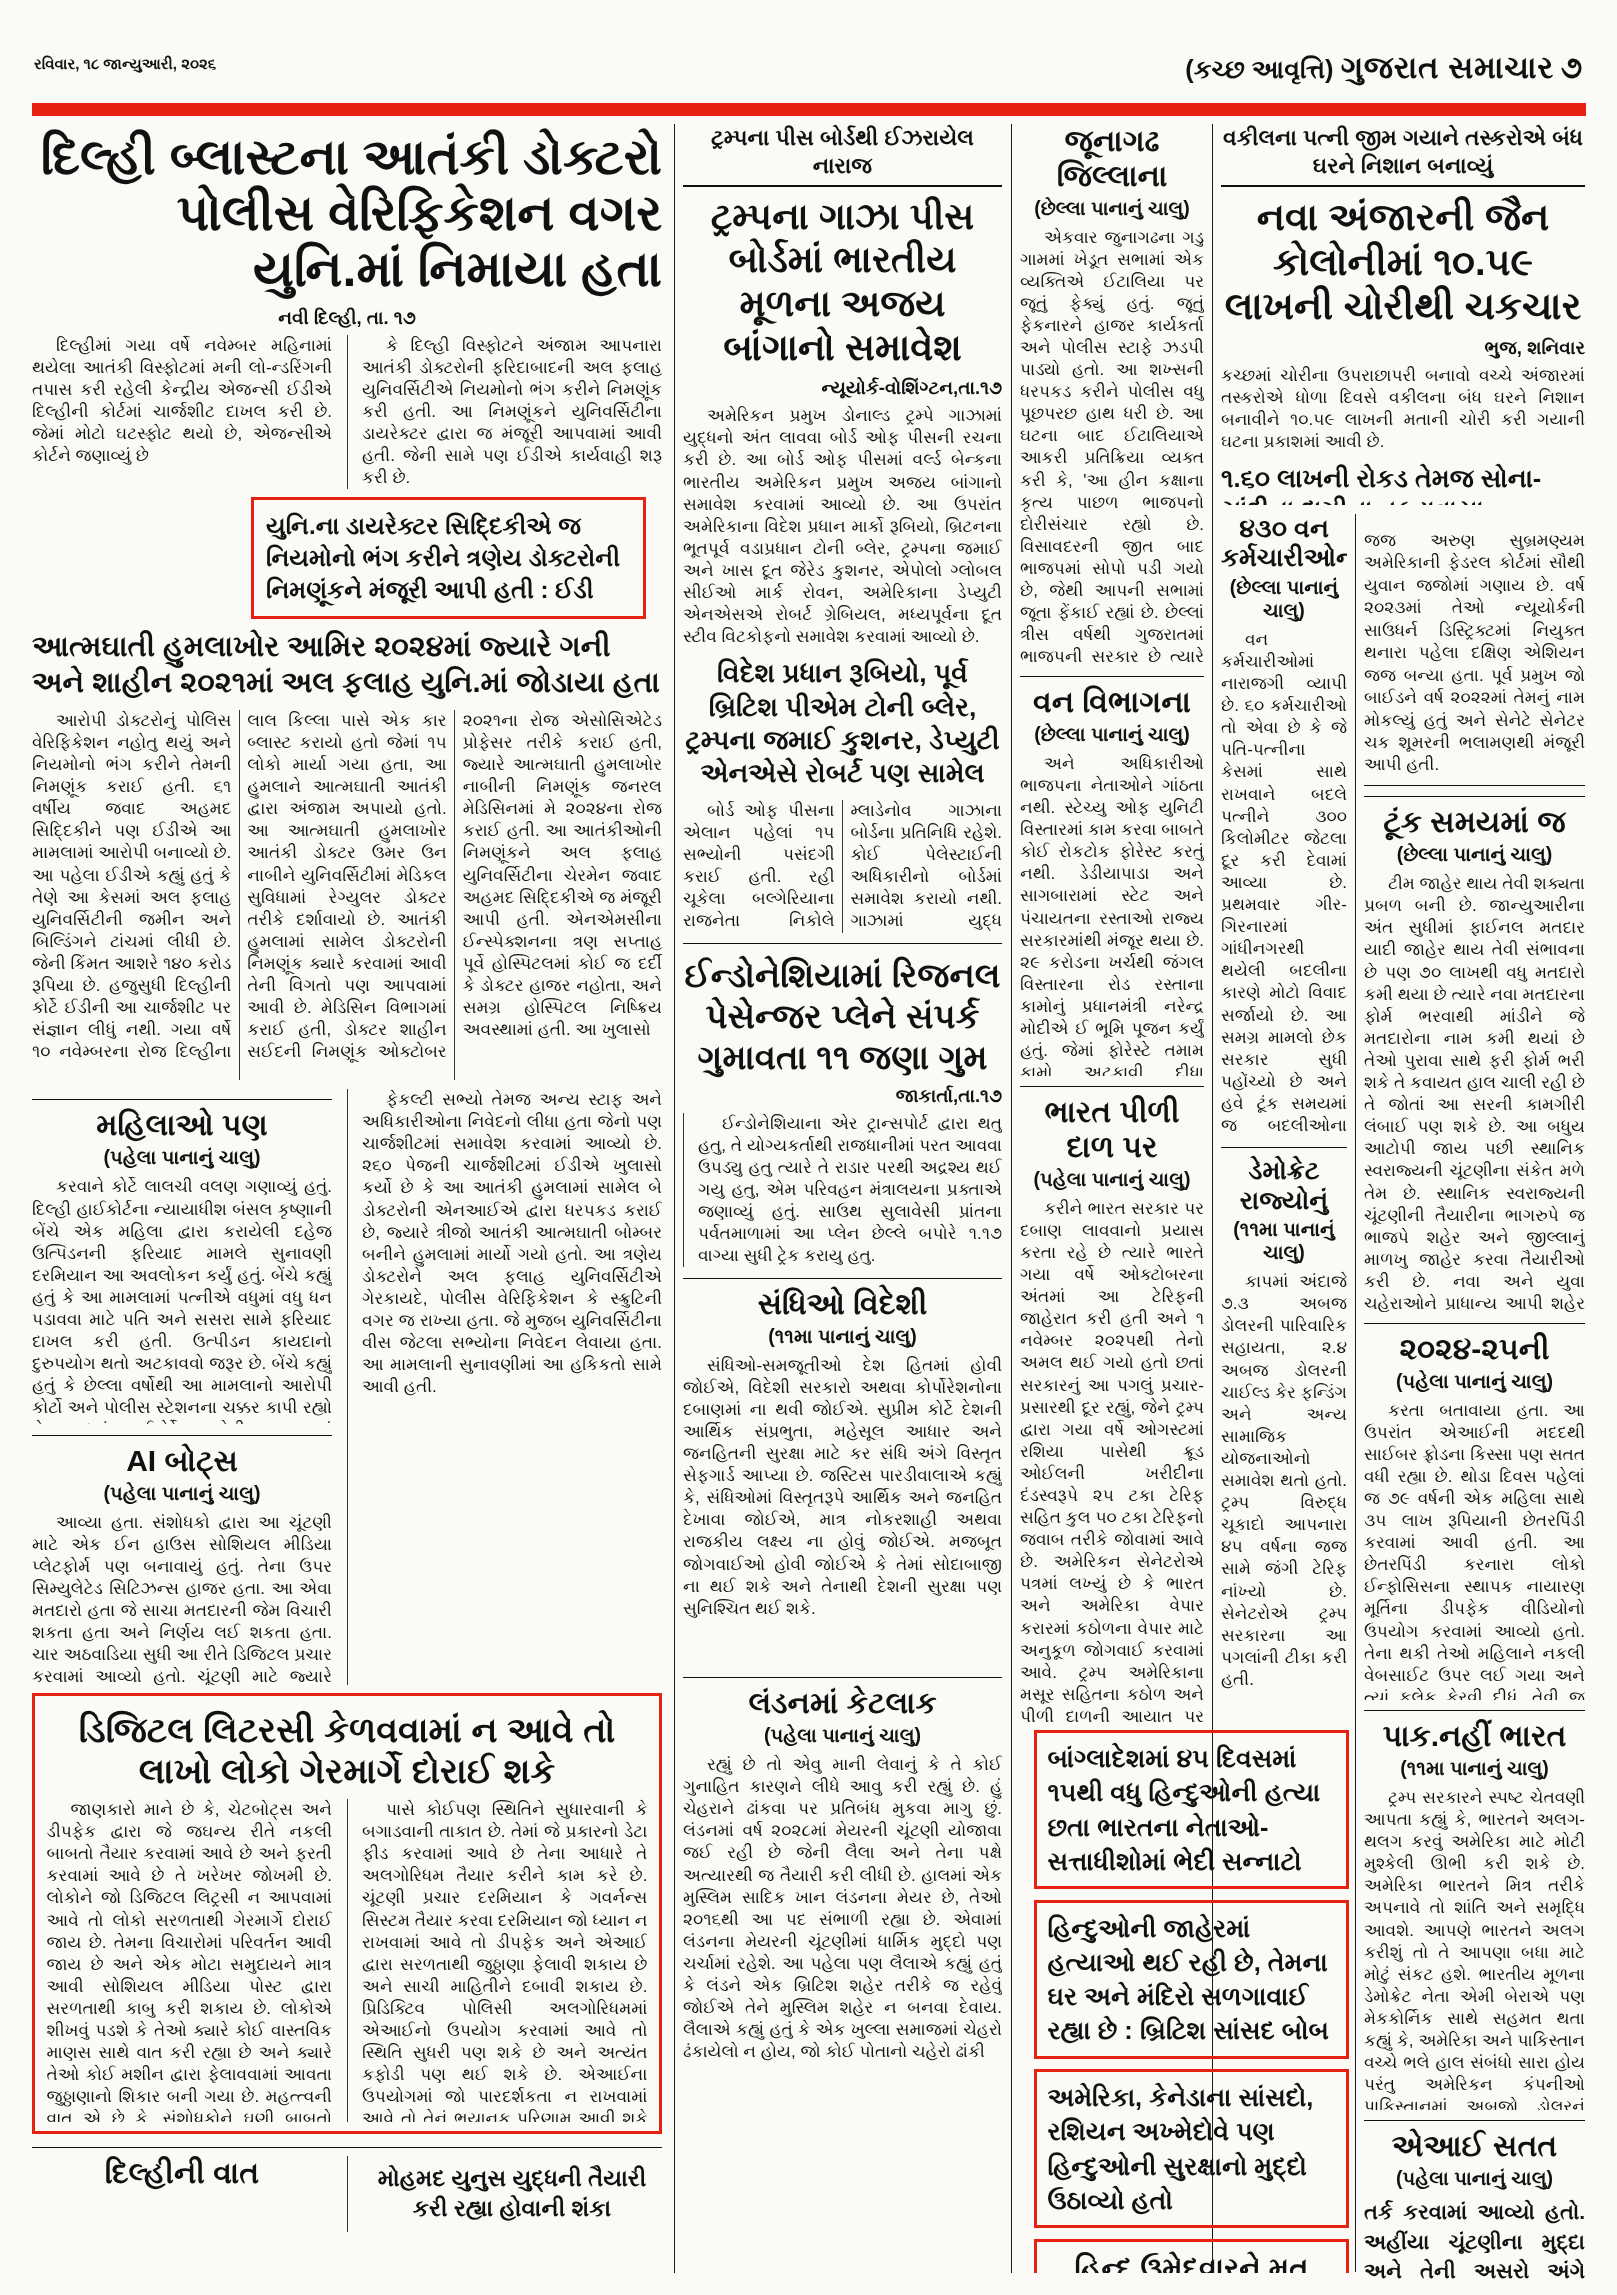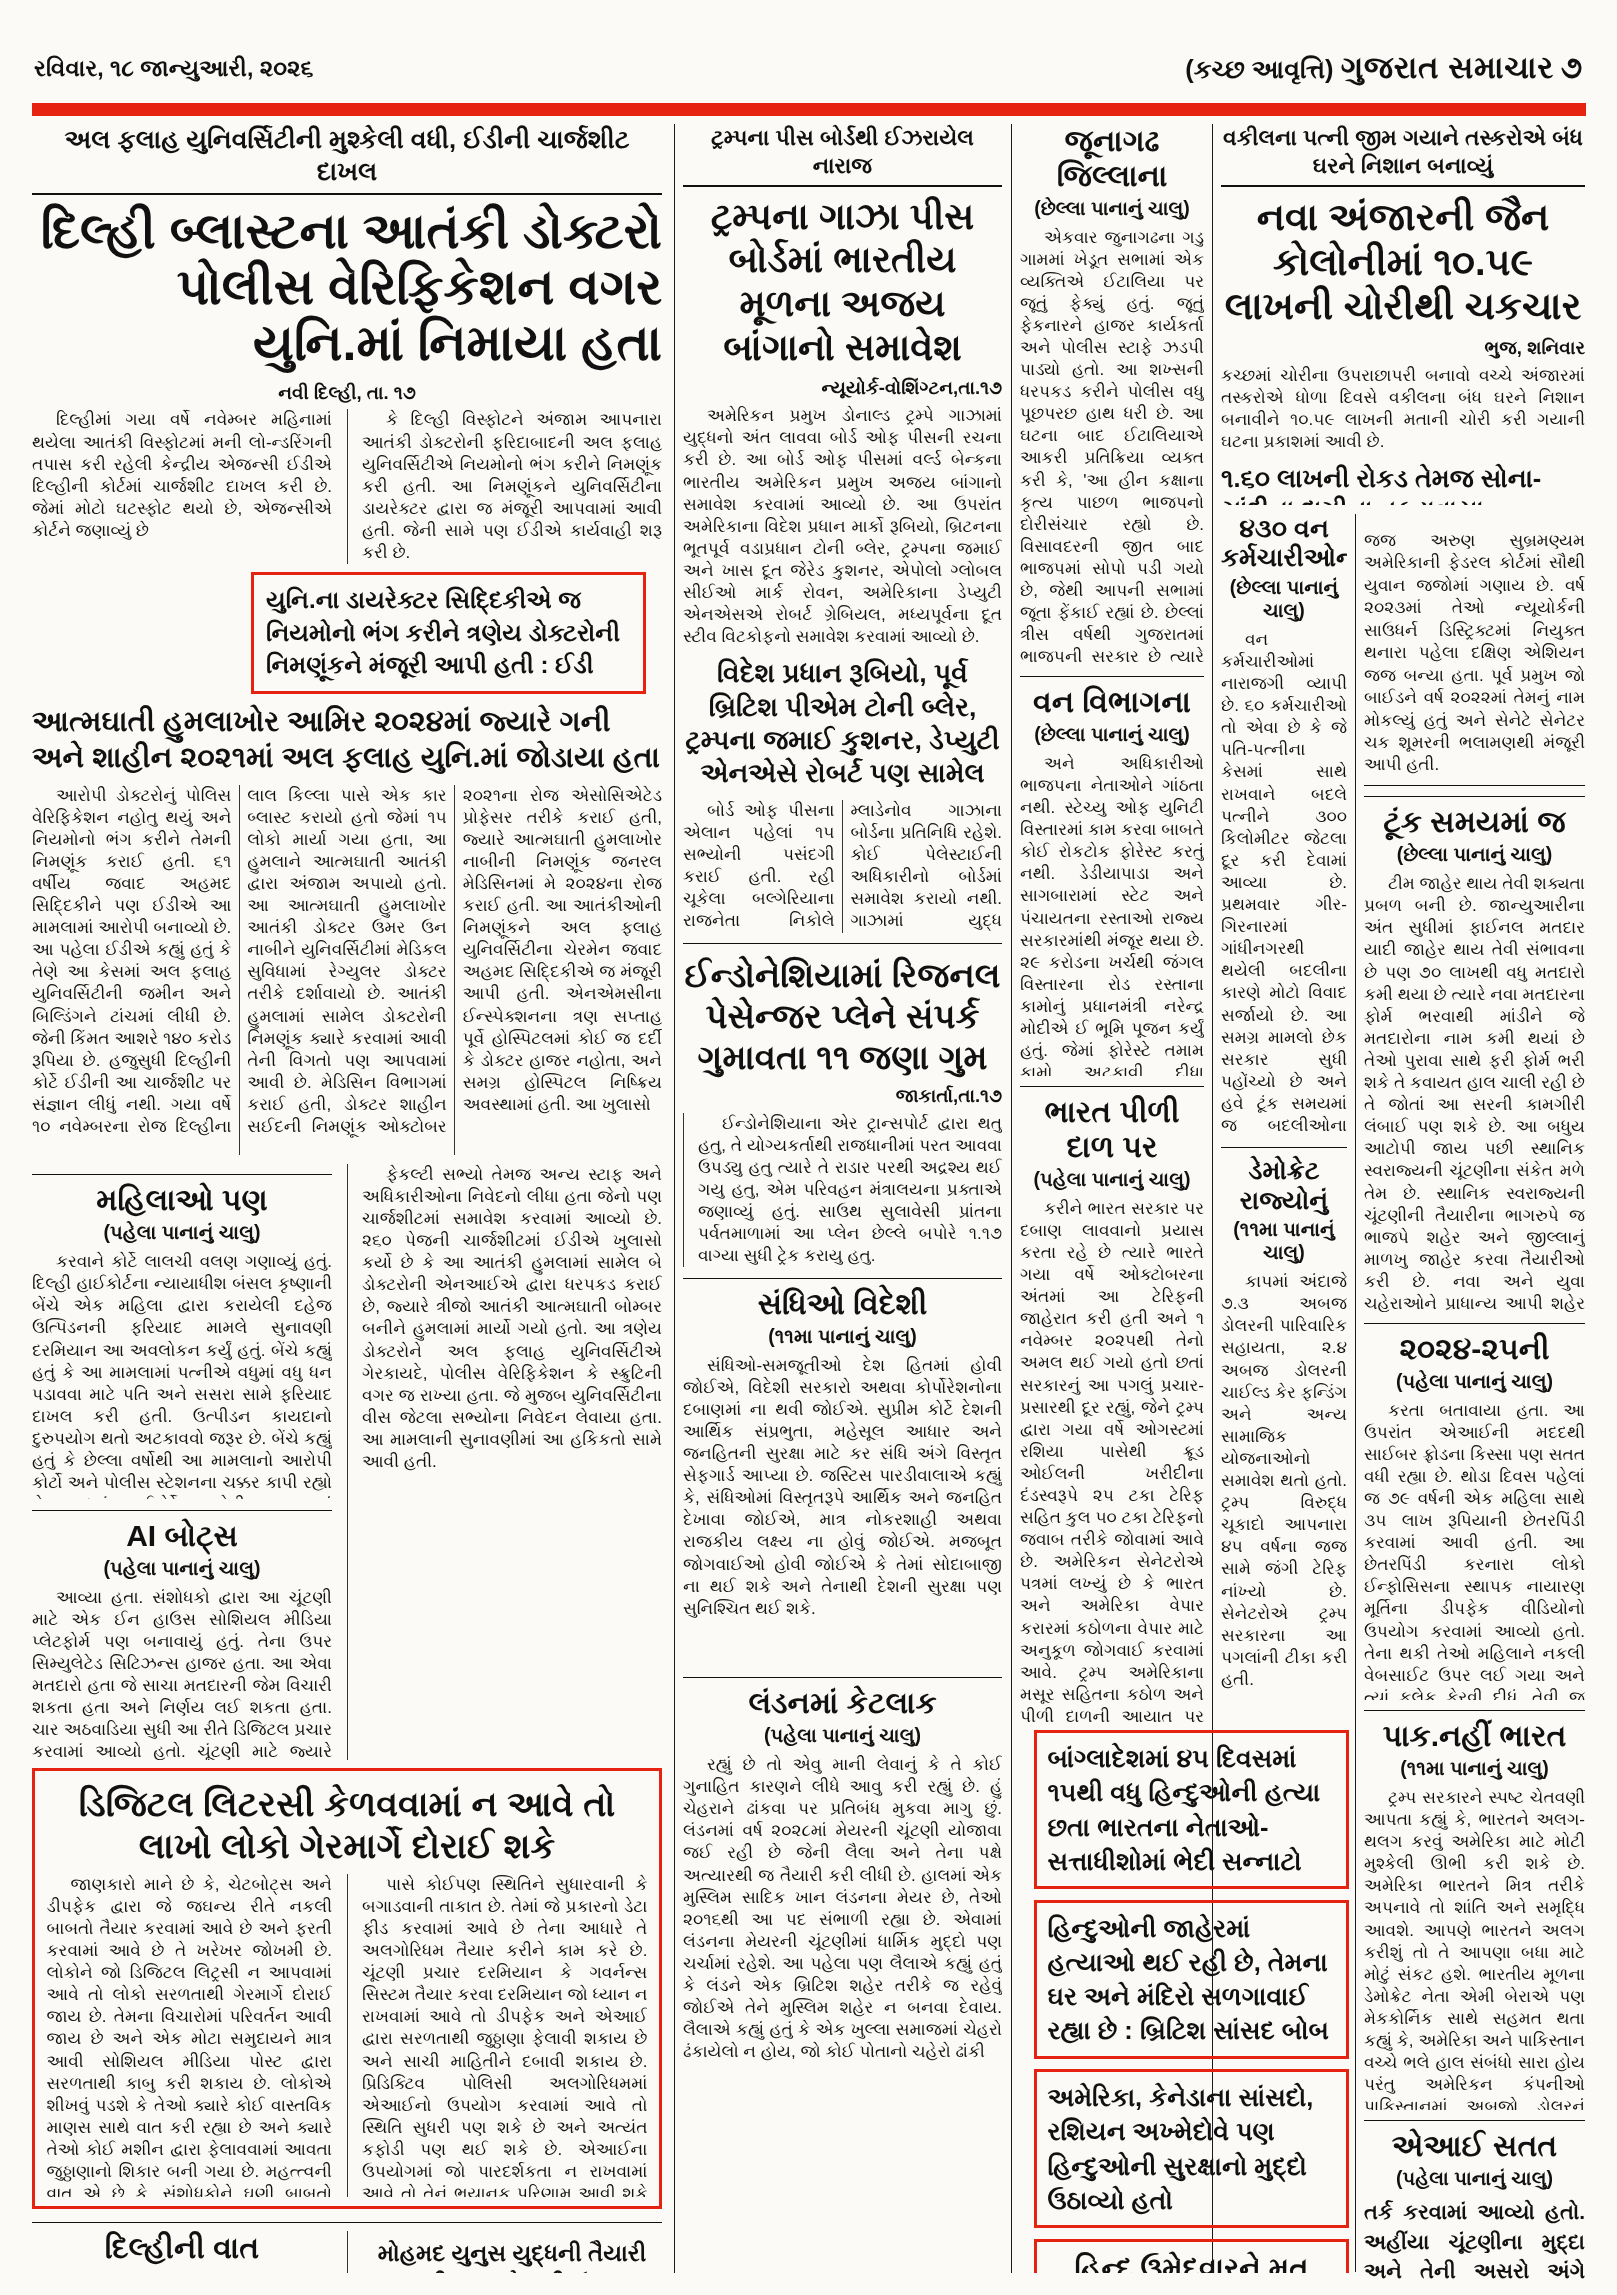--- a/index.html
+++ b/index.html
@@ -1,21 +1,21 @@
 <!DOCTYPE html>
 <html style="font-size:9.2px"><head>
 <meta charset="utf-8">
 <style>
   html,body{margin:0;padding:0;background:#e9e7e2;}
   #page{position:relative;width:1617px;height:2295px;background:#fbfaf7;color:#111;
         font-family:"Liberation Sans","DejaVu Sans",sans-serif;overflow:hidden;}
   .abs{position:absolute;}
   .vrule{position:absolute;width:1.2px;background:#1a1a1a;}
   .redbar{position:absolute;background:#e62310;}
-  .date{font-size:23px;font-weight:bold;}
+  .date{font-size:15px;font-weight:bold;}
   .masthead{font-size:25.4px;font-weight:bold;text-align:right;}
   .masthead .paper{font-size:31px;font-weight:900;letter-spacing:0.6px;}
   .kicker{font-size:25.4px;font-weight:bold;text-align:center;border-bottom:2.3px solid #111;
           padding-bottom:5.8px;margin-bottom:8px;line-height:1.25;}
   .kicker.small{font-size:22px;}
   .hxl{font-size:50px;line-height:1.12;font-weight:bold;text-align:right;margin:4.6px 0 10.4px;}
   .hlg{font-size:37px;line-height:1.18;font-weight:bold;text-align:center;margin:3.5px 0 8px;}
   .hmd{font-size:34px;line-height:1.2;font-weight:bold;text-align:center;margin:3.5px 0 7px;}
   .dateline{font-size:18.5px;font-weight:bold;text-align:right;margin:2.3px 0 5.8px;}
   .nbody{font-size:17px;line-height:1.3;text-align:justify;text-indent:24px;}
@@ -54,21 +54,20 @@
   <div class="redbar" style="left:32px;top:103px;width:1554px;height:12.7px;"></div>
 
   <div class="vrule" style="left:674px;top:124px;height:2149px;"></div>
   <div class="vrule" style="left:1011px;top:124px;height:2149px;"></div>
   <div class="vrule" style="left:1212px;top:124px;height:2149px;"></div>
   <div class="vrule" style="left:1355px;top:514px;height:1758px;"></div>
 
   <div class="abs clip" style="left:32px;top:124px;width:630px;height:2149px;">
 
     <div>
-      <div class="kicker">અલ ફલાહ યુનિવર્સિટીની મુશ્કેલી વધી, ઈડીની ચાર્જશીટ દાખલ</div>
       <div class="hxl">દિલ્હી બ્લાસ્ટના આતંકી ડોક્ટરો પોલીસ વેરિફિકેશન વગર યુનિ.માં નિમાયા હતા</div>
       <div class="dateline" style="text-align:center;">નવી દિલ્હી, તા. ૧૭</div>
       <div class="row">
         <div class="nbody">દિલ્હીમાં ગયા વર્ષે નવેમ્બર મહિનામાં થયેલા આતંકી વિસ્ફોટમાં મની લો-ન્ડરિંગની તપાસ કરી રહેલી કેન્દ્રીય એજન્સી ઈડીએ દિલ્હીની કોર્ટમાં ચાર્જશીટ દાખલ કરી છે. જેમાં મોટો ઘટસ્ફોટ થયો છે, એજન્સીએ કોર્ટને જણાવ્યું છે</div>
         <div class="nbody subcol-rule">કે દિલ્હી વિસ્ફોટને અંજામ આપનારા આતંકી ડોક્ટરોની ફરિદાબાદની અલ ફલાહ યુનિવર્સિટીએ નિયમોનો ભંગ કરીને નિમણૂંક કરી હતી. આ નિમણૂંકને યુનિવર્સિટીના ડાયરેક્ટર દ્વારા જ મંજૂરી આપવામાં આવી હતી. જેની સામે પણ ઈડીએ કાર્યવાહી શરૂ કરી છે.</div>
       </div>
       <div class="callout" style="width:58%;margin-left:auto;">યુનિ.ના ડાયરેક્ટર સિદ્દિકીએ જ નિયમોનો ભંગ કરીને ત્રણેય ડોક્ટરોની નિમણૂંકને મંજૂરી આપી હતી : ઈડી</div>
       <div class="subhead">આત્મઘાતી હુમલાખોર આમિર ૨૦૨૪માં જ્યારે ગની અને શાહીન ૨૦૨૧માં અલ ફલાહ યુનિ.માં જોડાયા હતા</div>
       <div class="cols3 nbody" style="height:370px;overflow:hidden;">
         <span>આરોપી ડોક્ટરોનું પોલિસ વેરિફિકેશન નહોતુ થયું અને નિયમોનો ભંગ કરીને તેમની નિમણૂંક કરાઈ હતી. ૬૧ વર્ષીય જવાદ અહમદ સિદ્દિકીને પણ ઈડીએ આ મામલામાં આરોપી બનાવ્યો છે. આ પહેલા ઈડીએ કહ્યું હતું કે તેણે આ કેસમાં અલ ફલાહ યુનિવર્સિટીની જમીન અને બિલ્ડિંગને ટાંચમાં લીધી છે. જેની કિંમત આશરે ૧૪૦ કરોડ રૂપિયા છે. હજુસુધી દિલ્હીની કોર્ટે ઈડીની આ ચાર્જશીટ પર સંજ્ઞાન લીધું નથી.</span>

